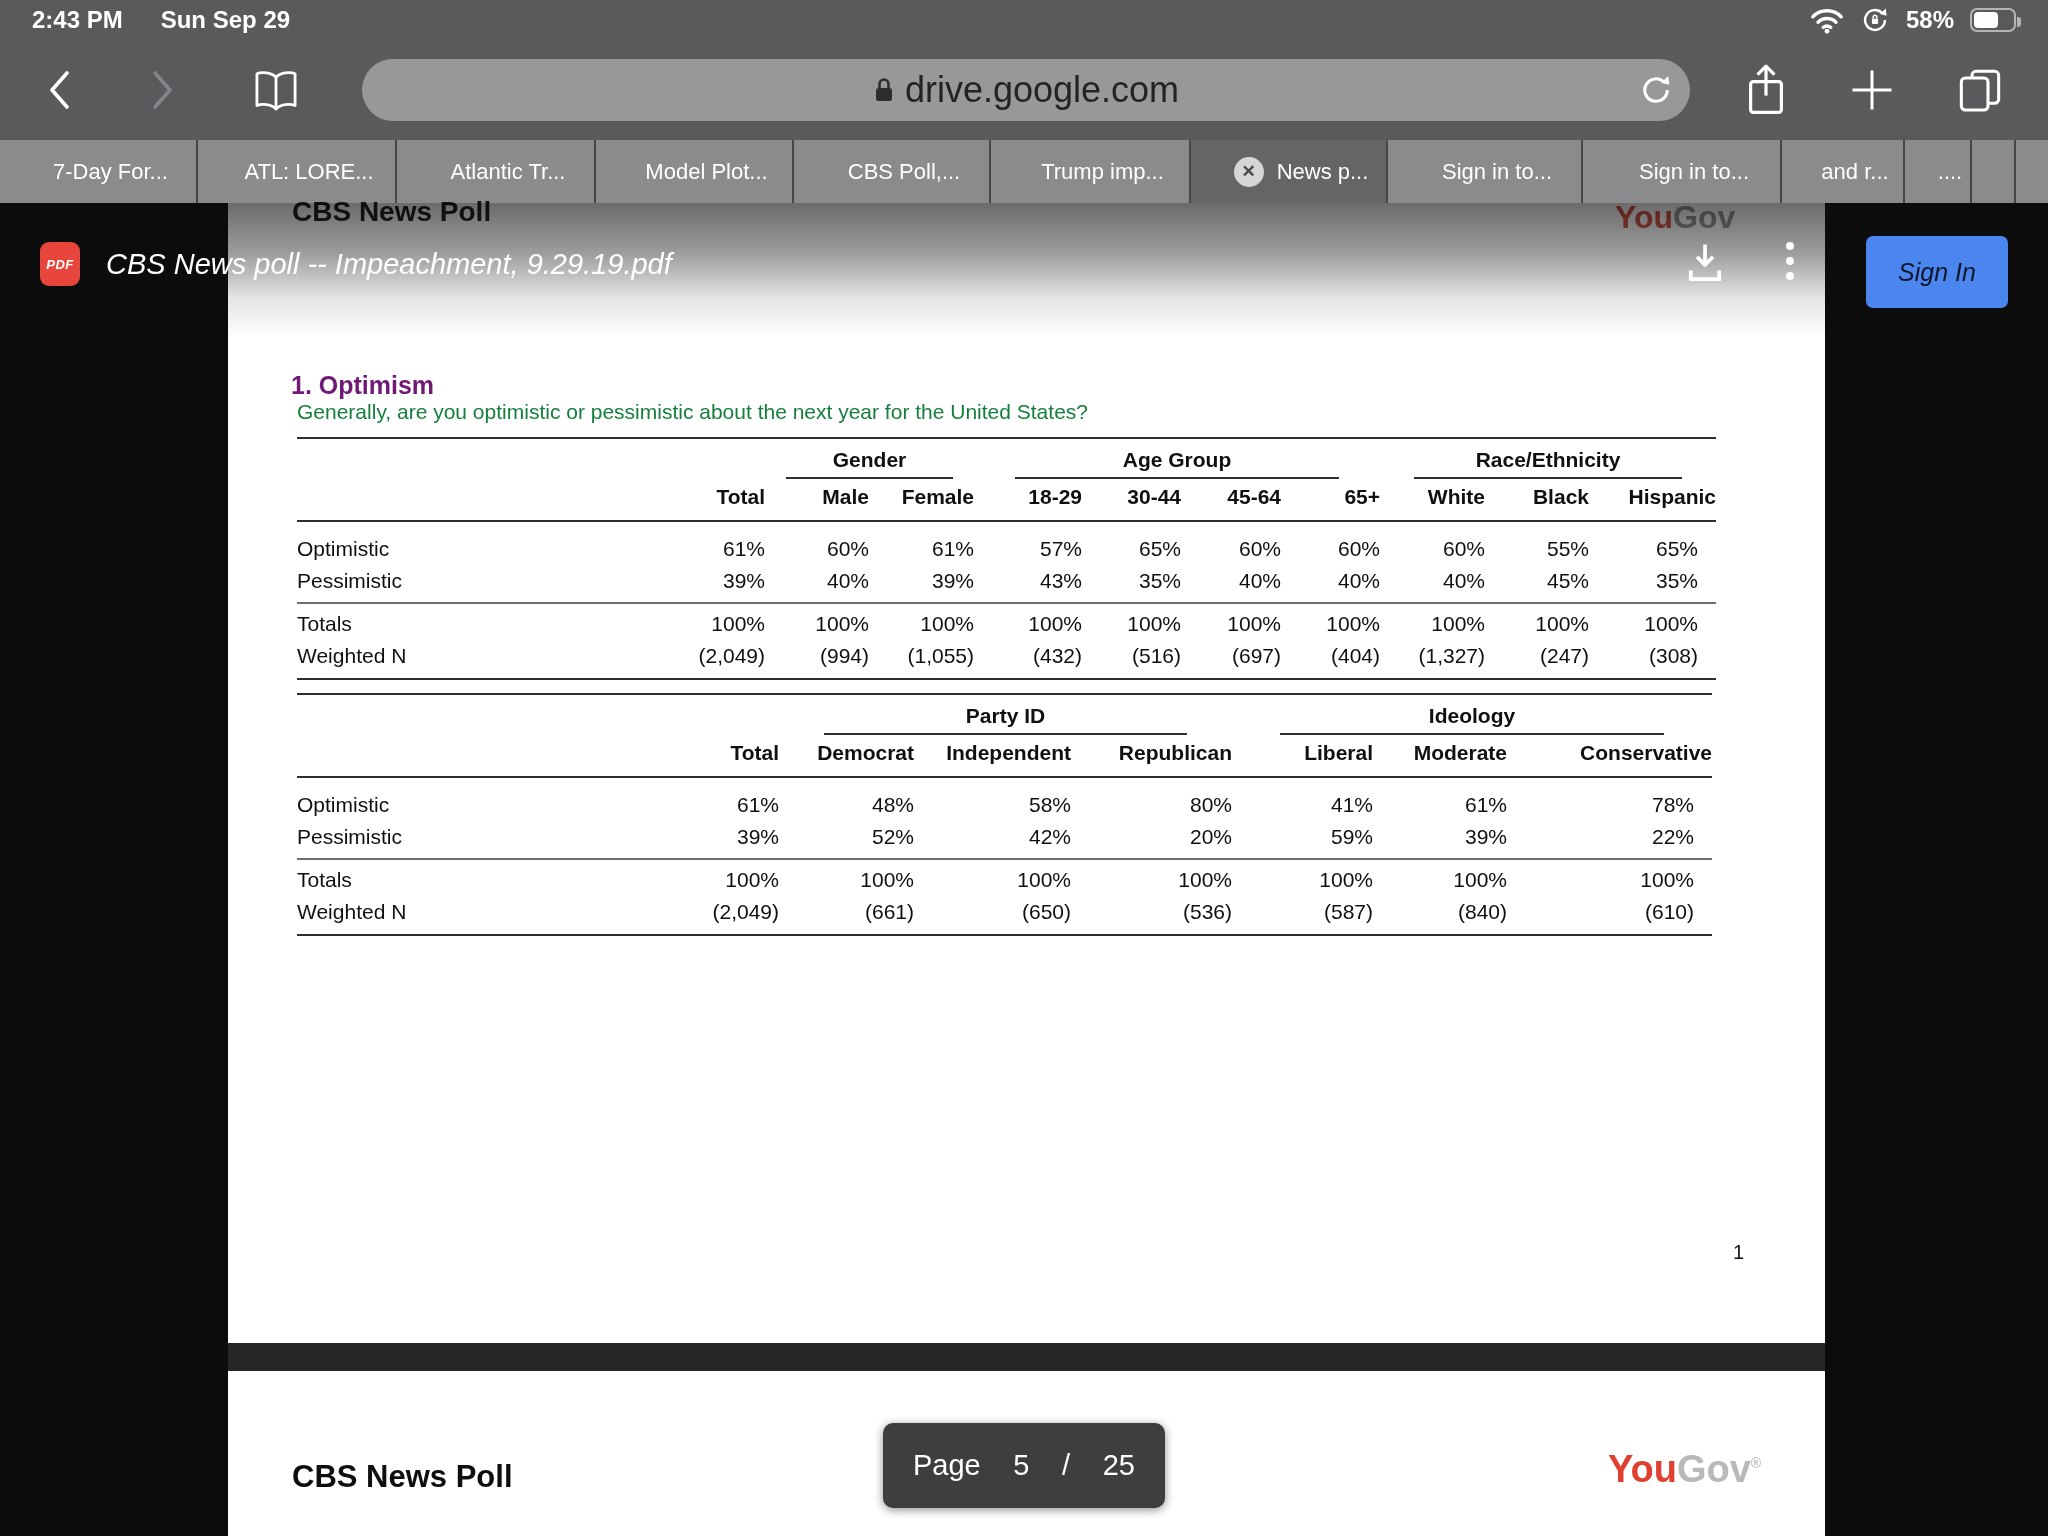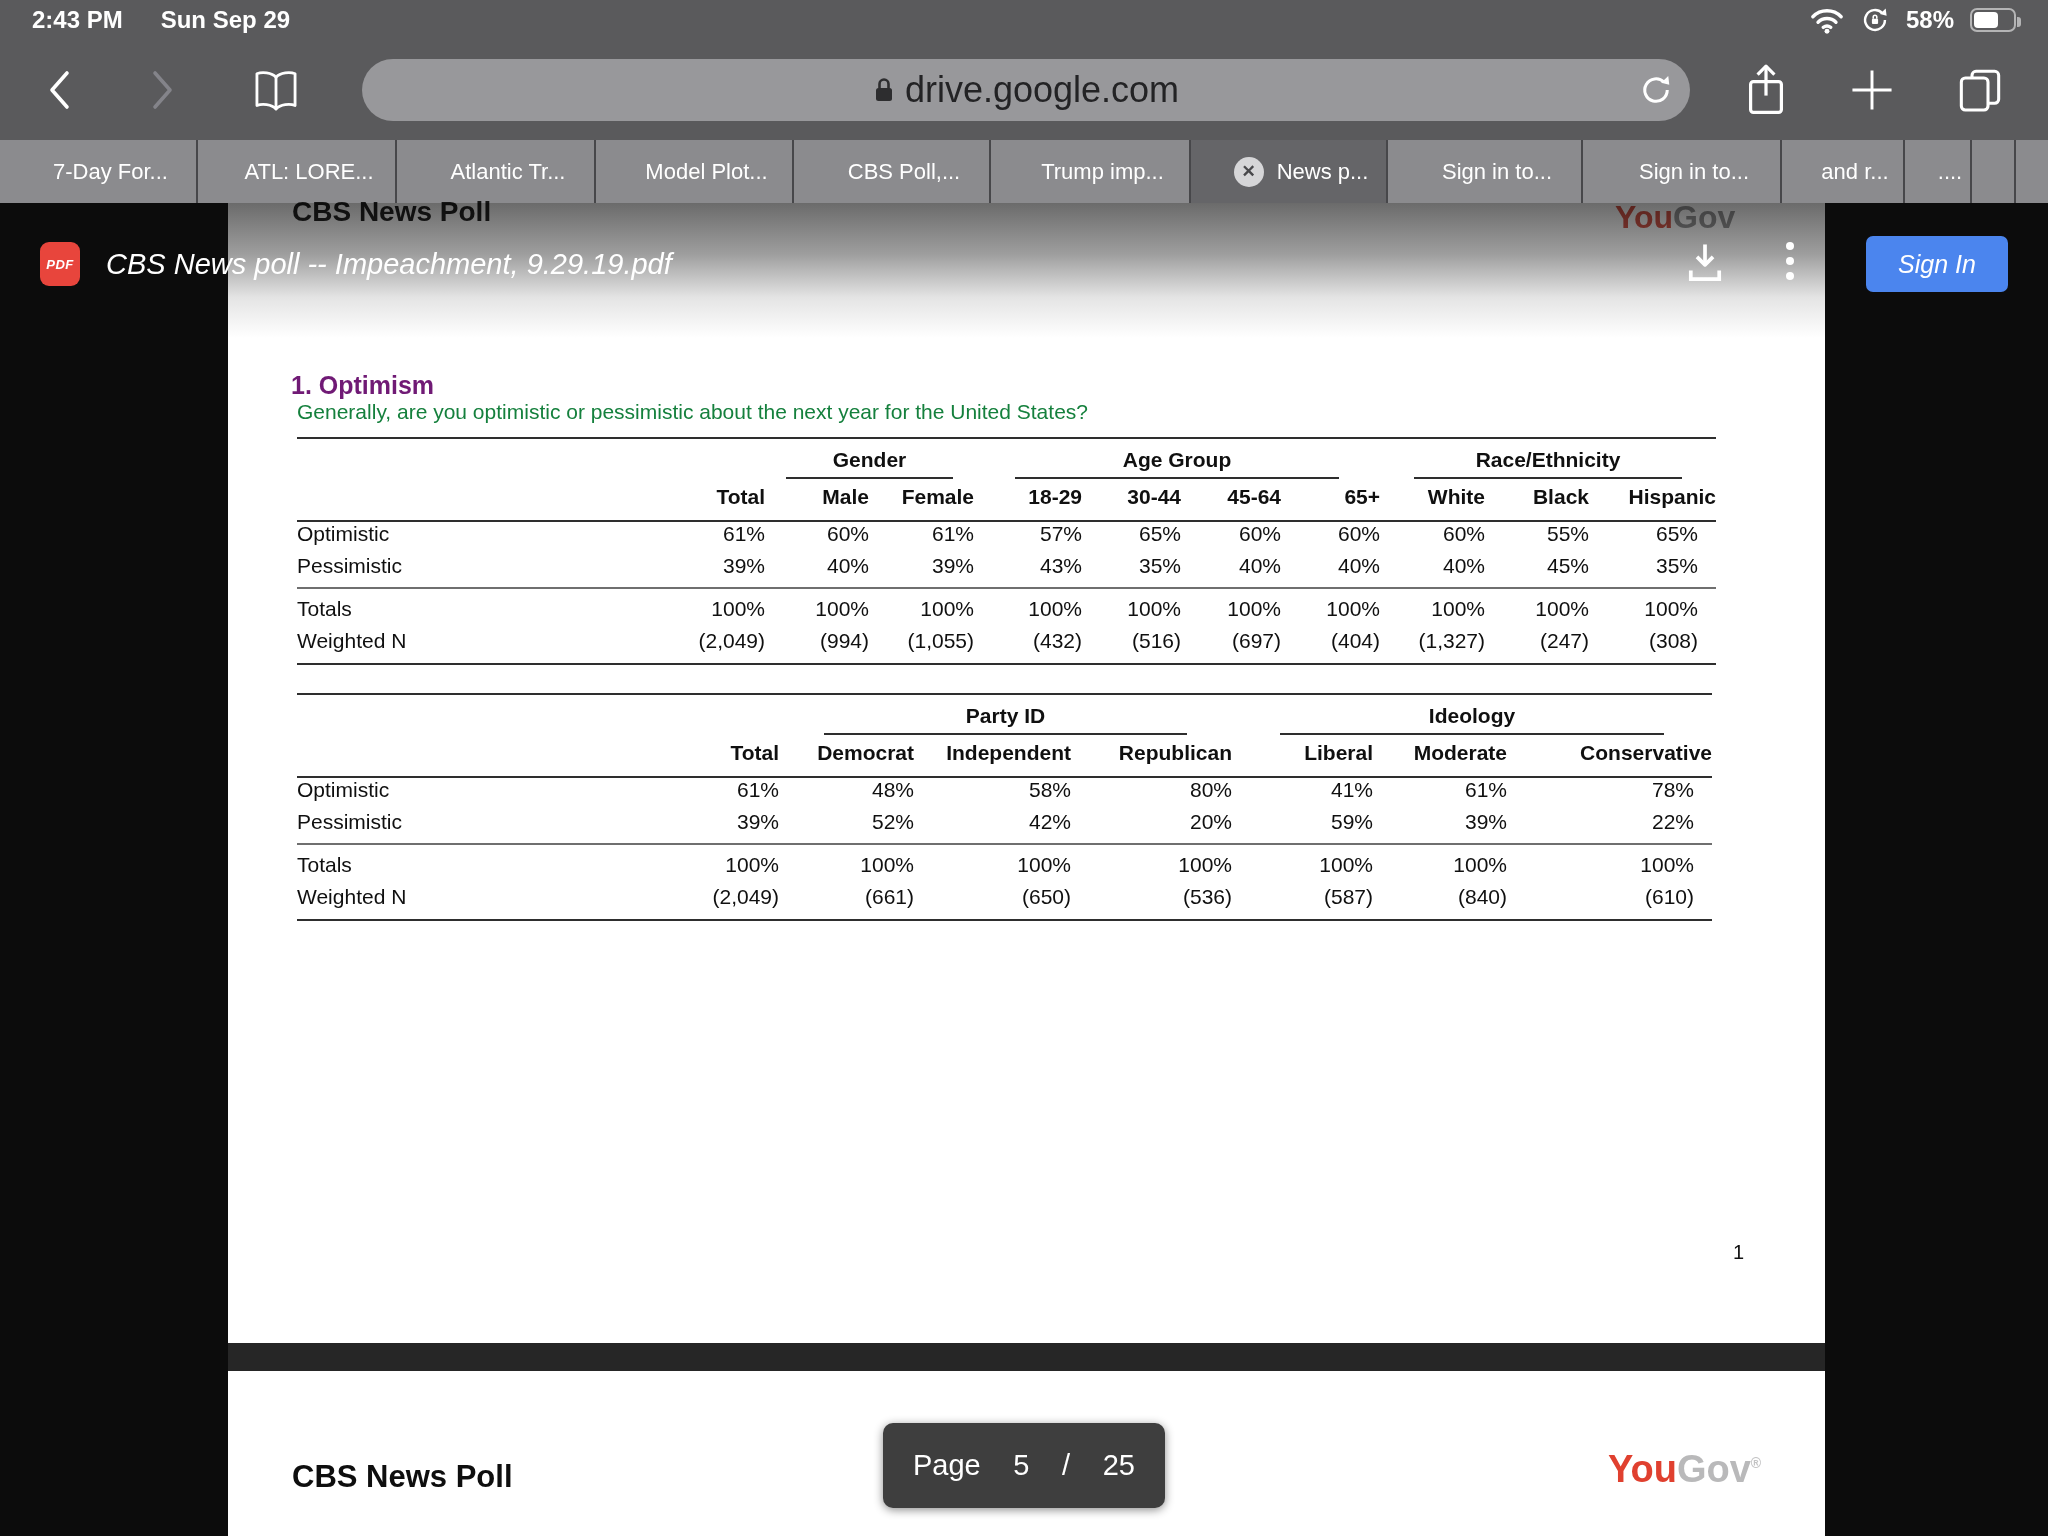--- a/index.html
+++ b/index.html
@@ -56,42 +56,42 @@
   #table1{top:234px;width:1419px;}
   #table2{top:490px;width:1415px;}
   .pdf-table table{border-collapse:collapse;table-layout:fixed;width:100%;
     font-size:21px;color:#101010;border-top:2px solid #2e2e2e;border-bottom:2px solid #2e2e2e;}
   .pdf-table tr.groups th{font-weight:700;padding:9px 0 0 0;vertical-align:bottom;}
   .pdf-table tr.groups th .u{border-bottom:2px solid #2e2e2e;padding-bottom:5px;margin:0 10%;}
   .pdf-table tr.cols th{font-weight:700;text-align:right;padding:6px 0 11px 0;border-bottom:2px solid #2e2e2e;}
   .pdf-table tr.cols th.lbl{text-align:left;}
   .pdf-table td{text-align:right;padding:4px 0 4px 0;}
   .pdf-table td.lbl{text-align:left;}
-  .pdf-table tbody.main tr:first-child td{padding-top:0;}
+  .pdf-table tbody.main tr:first-child td{padding-top:15px;}
   .pdf-table tbody.main tr:last-child td{padding-bottom:9px;}
   .pdf-table tbody.totals{border-top:2px solid #6f6f6f;}
   .pdf-table tbody.totals tr:first-child td{padding-top:8px;}
   .pdf-table tbody.totals tr:last-child td{padding-bottom:10px;}
   .pdf-table .last{padding-right:18px;}
 
   .pdftitle2{position:absolute;left:64px;top:88px;font-size:31px;font-weight:700;color:#0e0e0e;}
   .logo-bot{position:absolute;left:1380px;top:77px;font-size:38px;font-weight:700;}
   .logo-bot .you{color:#e0402f;} .logo-bot .gov{color:#b9b9ba;}
   .logo-bot sup{font-size:14px;color:#c3c3c4;}
 
   
   .dheader{position:absolute;top:232px;left:0;width:2048px;height:70px;z-index:5;font-style:italic;}
   .pdficon{position:absolute;left:40px;top:10px;width:40px;height:44px;background:#e8453c;border-radius:9px;
     display:flex;align-items:center;justify-content:center;color:#fff;font-size:13px;font-weight:700;letter-spacing:.5px;}
   .fname{position:absolute;left:106px;top:16px;font-size:29px;color:#fff;white-space:nowrap;}
   .dl{position:absolute;left:1684px;top:8px;}
   .kebab{position:absolute;left:1786px;top:10px;display:flex;flex-direction:column;gap:7px;}
   .kebab i{width:8px;height:8px;border-radius:50%;background:#fff;}
-  .signin{position:absolute;left:1866px;top:4px;width:142px;height:56px;background:#4b85ee;border-radius:7px;
-    color:#ffffff;font-size:25px;font-weight:500;display:flex;align-items:center;justify-content:center;}
+  .signin{position:absolute;left:1866px;top:4px;width:142px;height:72px;background:#4b85ee;border-radius:7px;
+    color:#0f172a;font-size:25px;font-weight:500;display:flex;align-items:center;justify-content:center;}
 
   
   .pager{position:absolute;left:883px;top:1423px;width:282px;height:85px;background:#3e3e3e;border-radius:10px;
     color:#fff;font-size:29px;display:flex;align-items:center;justify-content:space-between;
     padding:0 30px;box-sizing:border-box;z-index:6;box-shadow:0 2px 10px rgba(0,0,0,.45);}
 
   svg{display:block;}
 </style>
 </head>
 <body>

